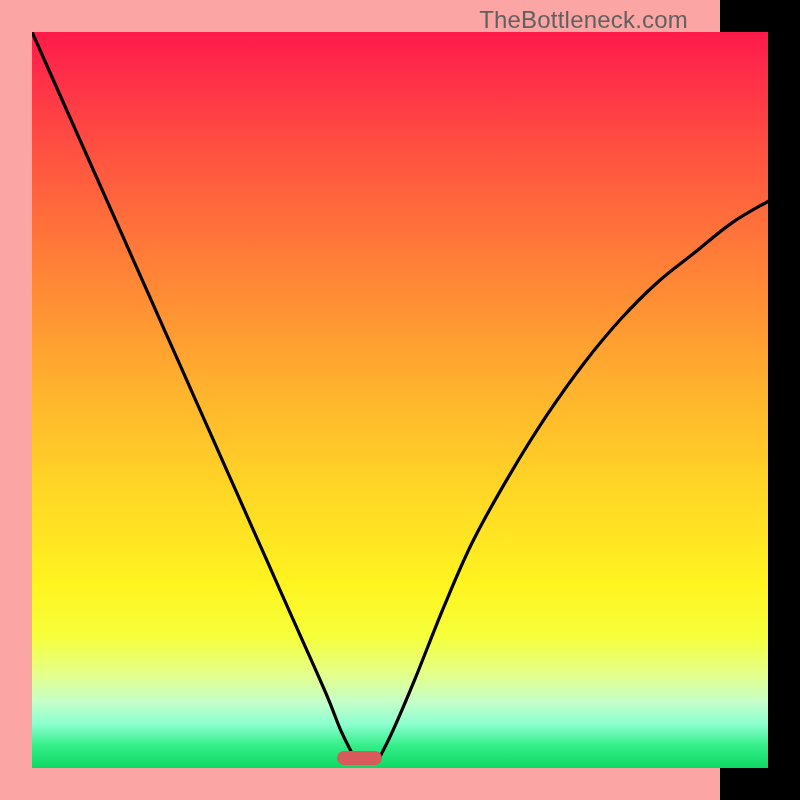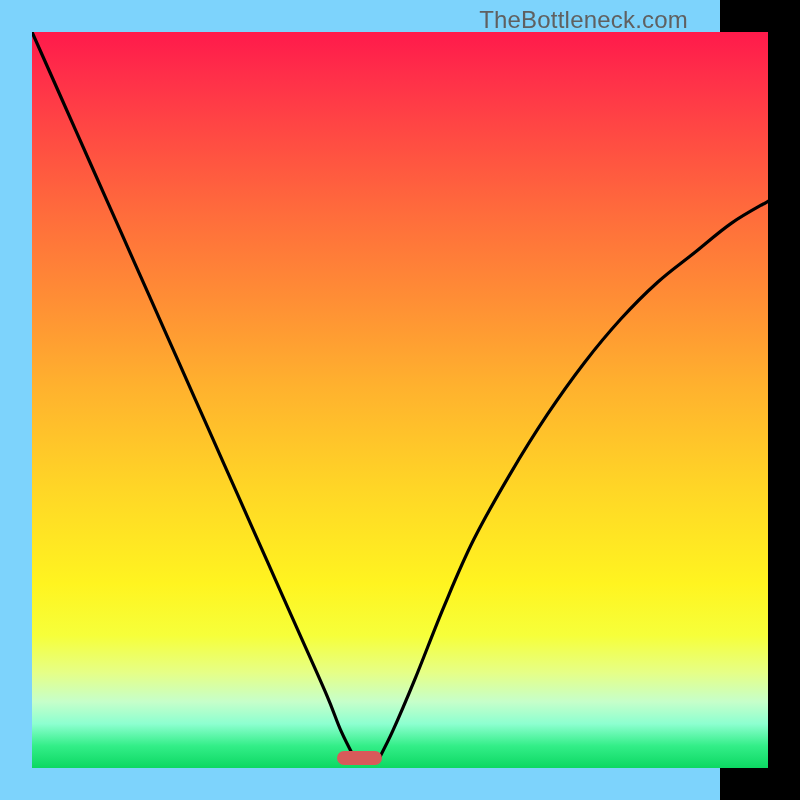--- a/index.html
+++ b/index.html
@@ -10,21 +10,21 @@
     background: #000000;
     overflow: hidden;
     font-family: Arial, Helvetica, sans-serif;
   }
   .frame {
     position: absolute;
     top: 0;
     left: 0;
     width: 720px;
     height: 800px;
-    background: #7dd3fc;
+    background: #fca5a5;
   }
   .plot-area {
     position: absolute;
     top: 32px;
     left: 32px;
     width: 736px;
     height: 736px;
     overflow: hidden;
   }
   .gradient {

